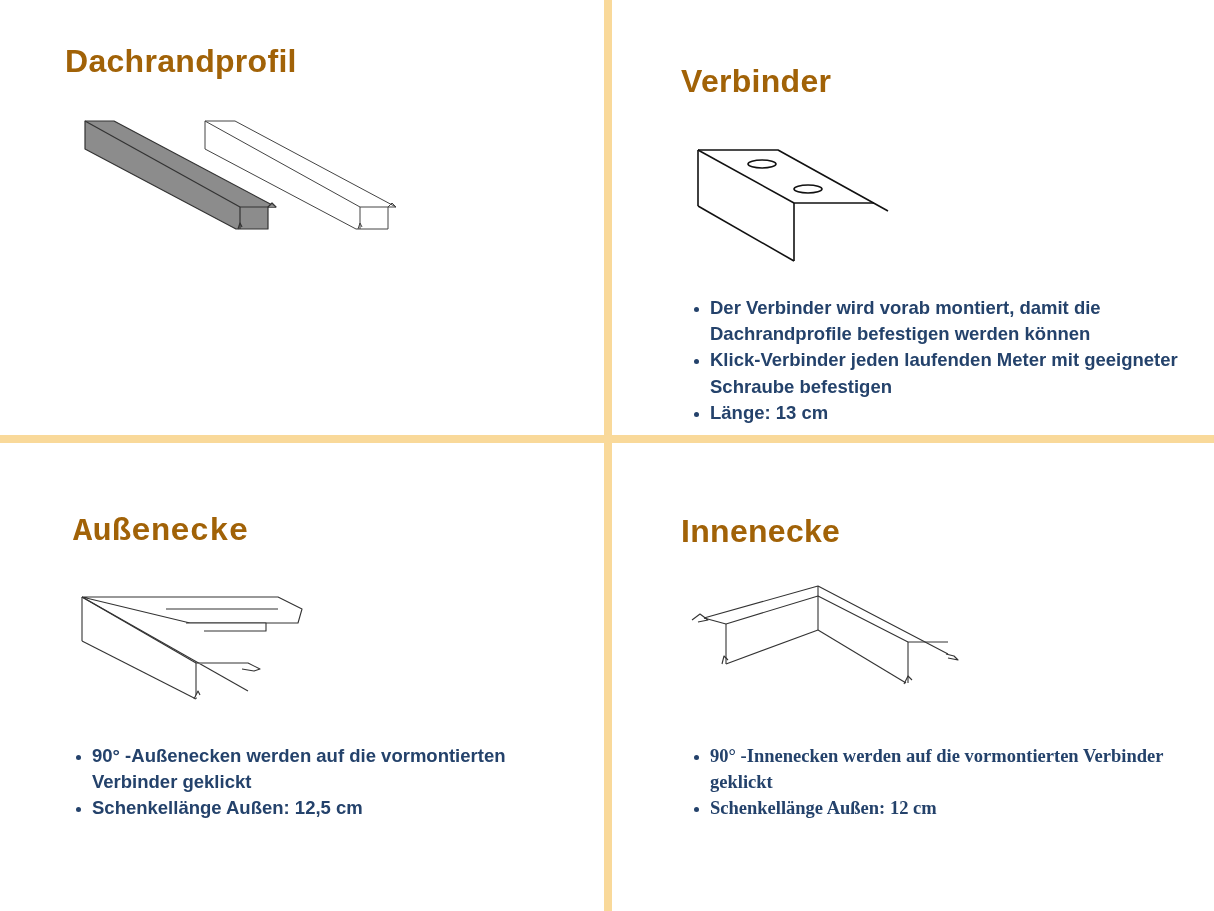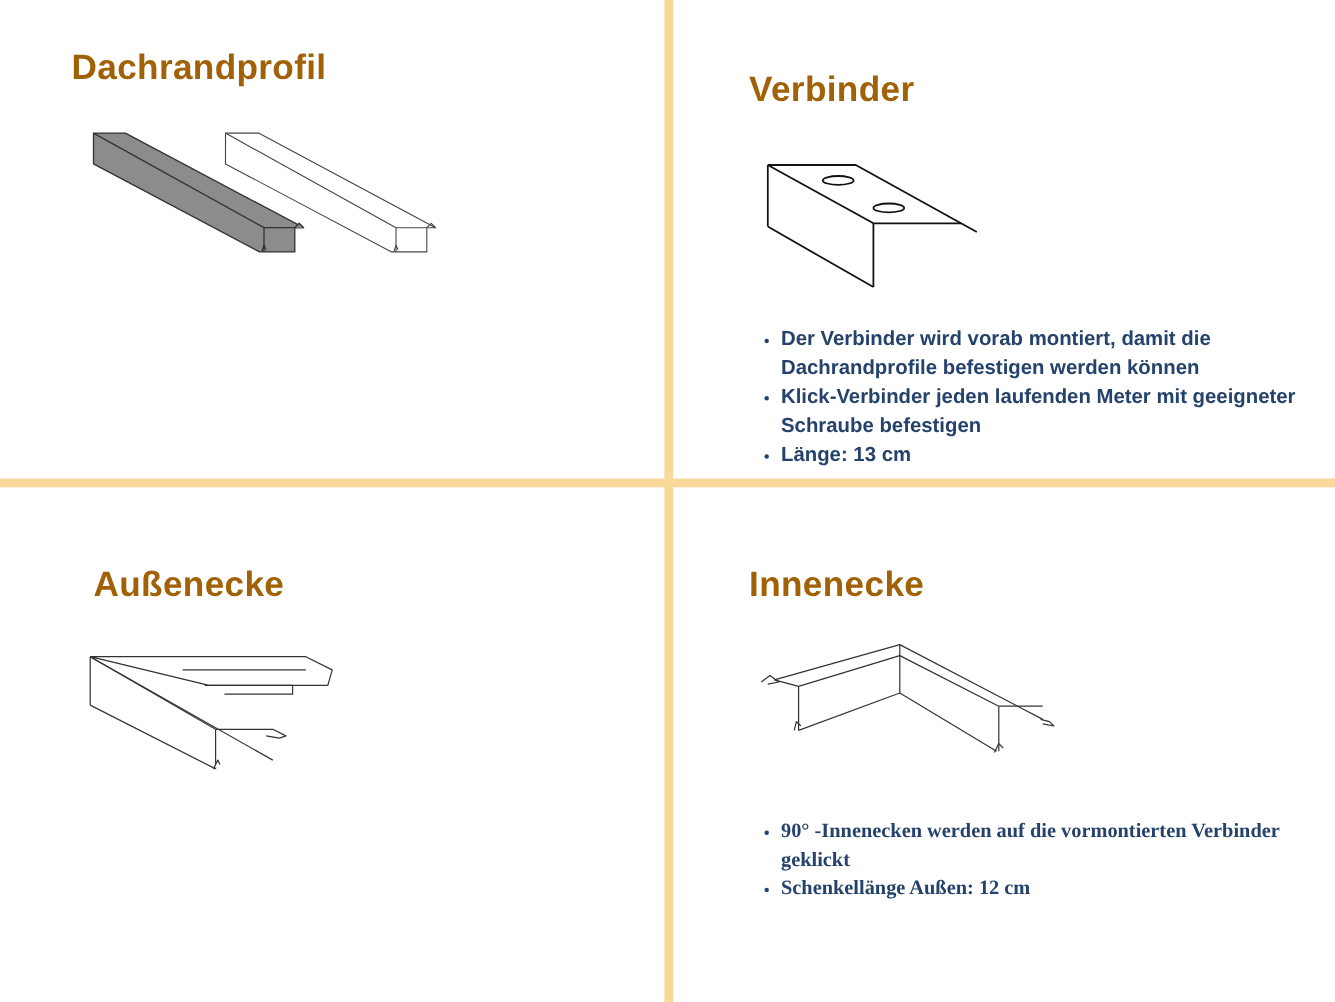--- a/index.html
+++ b/index.html
@@ -69,35 +69,39 @@
     </g>
   </svg>
   <ul style="left:80px;top:275px;width:470px;">
     <li>Der Verbinder wird vorab montiert, damit die Dachrandprofile befestigen werden können</li>
     <li>Klick-Verbinder jeden laufenden Meter mit geeigneter  Schraube befestigen</li>
     <li>Länge: 13 cm</li>
   </ul>
 </section>
 
 <section class="panel" style="left:0;top:443px;width:604px;height:468px;">
-  <h1 style="left:85px;top:70px;">Außenecke</h1>
+  <h1 style="left:73px;top:70px;font-family:Liberation Mono, monospace;">Außenecke</h1>
   <svg width="230" height="115" viewBox="0 0 230 115" style="left:78px;top:148px;">
     <g stroke="#333" stroke-width="1.1" fill="#fff" stroke-linejoin="round">
       <polyline points="4,6 200,6 224,18 220,32 112,32 4,6"></polyline>
       <line x1="4" y1="6" x2="170" y2="100"></line>
       <line x1="88" y1="18" x2="200" y2="18"></line>
       <polyline points="108,32 188,32 188,40 126,40"></polyline>
       <line x1="4" y1="6" x2="4" y2="50"></line>
       <line x1="4" y1="50" x2="118" y2="108"></line>
       <line x1="118" y1="72" x2="118" y2="108"></line>
       <polyline points="118,72 170,72 182,78 176,80 164,78"></polyline>
       <polyline points="116,108 120,100 122,104"></polyline>
       <line x1="4" y1="6" x2="118" y2="72"></line>
     </g>
   </svg>
+  <ul style="left:74px;top:300px;width:470px;">
+    <li>90° -Außenecken werden auf die vormontierten Verbinder geklickt</li>
+    <li>Schenkellänge Außen: 12,5 cm</li>
+  </ul>
 </section>
 
 <section class="panel" style="left:612px;top:443px;width:602px;height:569px;">
   <h1 style="left:69px;top:70px;">Innenecke</h1>
   <svg width="280" height="115" viewBox="0 0 280 115" style="left:78px;top:137px;">
     <g stroke="#333" stroke-width="1.1" fill="none" stroke-linejoin="round">
       <polyline points="14,38 128,6 258,74"></polyline>
       <polyline points="36,44 128,16 218,62"></polyline>
       <line x1="14" y1="38" x2="36" y2="44"></line>
       <line x1="128" y1="6" x2="128" y2="16"></line>

